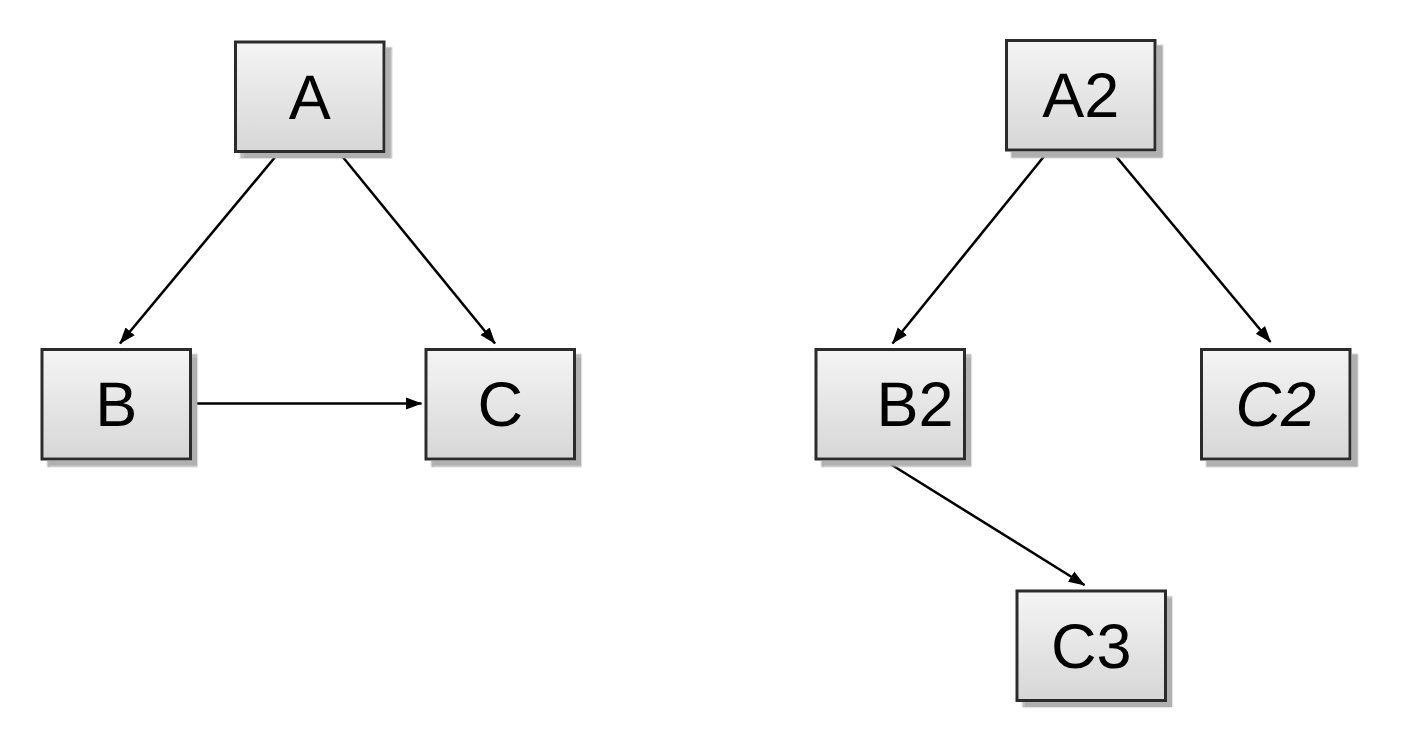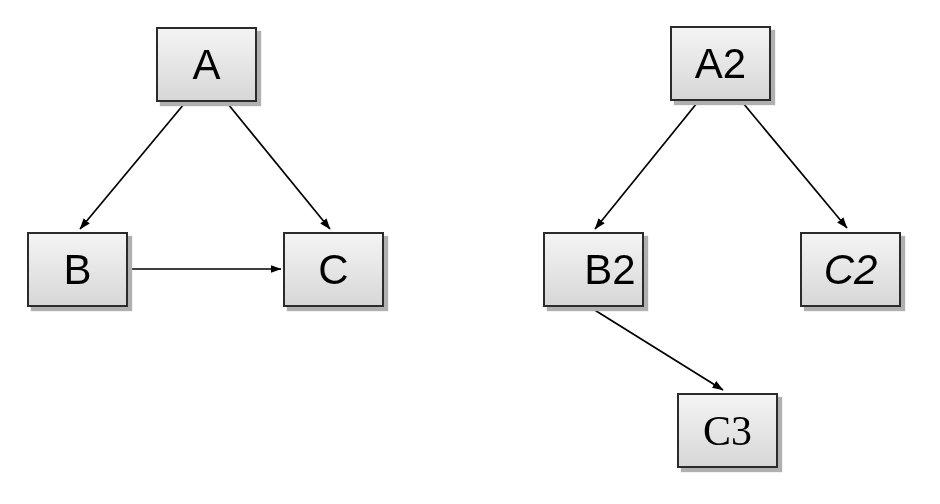--- a/index.html
+++ b/index.html
@@ -37,21 +37,21 @@
     line-height: 1;
     color: #000000;
     user-select: none;
   }
   .node-A  { left: 156px; top: 27px;  }
   .node-B  { left: 27px;  top: 232px; }
   .node-C  { left: 283px; top: 232px; }
   .node-A2 { left: 670px; top: 26px; text-align: right;  }
   .node-B2 { left: 543px; top: 232px; padding-left: 33px; }
   .node-C2 { left: 800px; top: 232px; font-style: italic; }
-  .node-C3 { left: 677px; top: 393px; font-family: Liberation Serif, serif; }
+  .node-C3 { left: 677px; top: 393px; }
   .edge {
     stroke: #000000;
     stroke-width: 1.7;
     fill: none;
   }
 </style>
 </head>
 <body>
 
 <div id="canvas">

